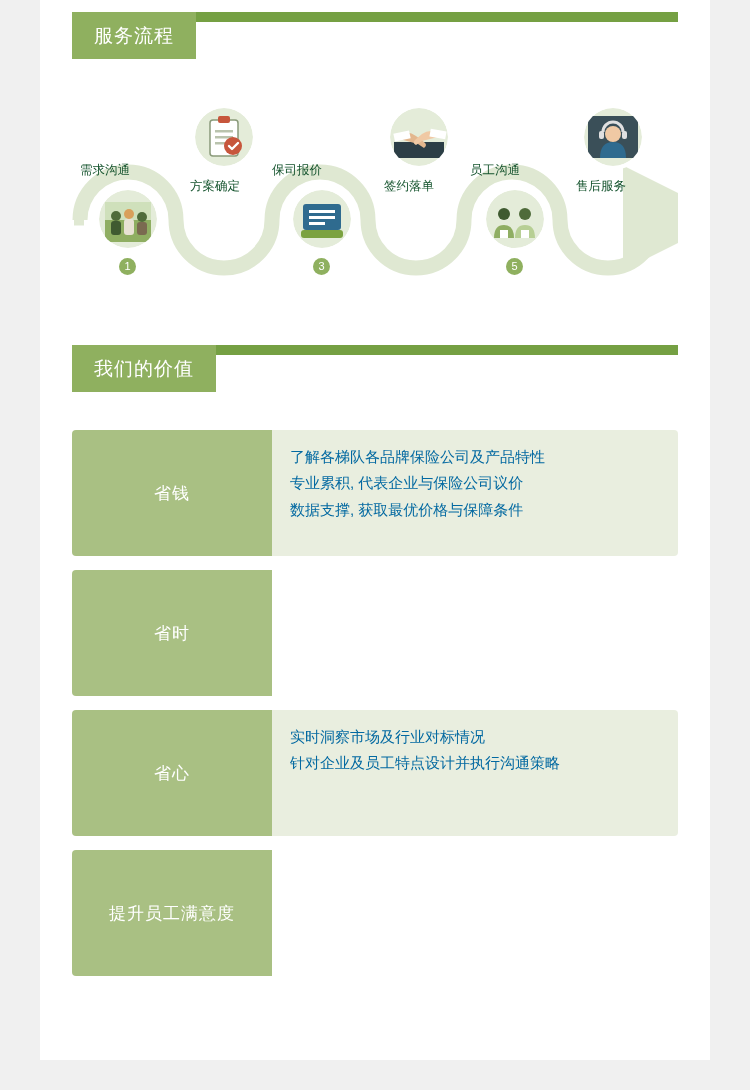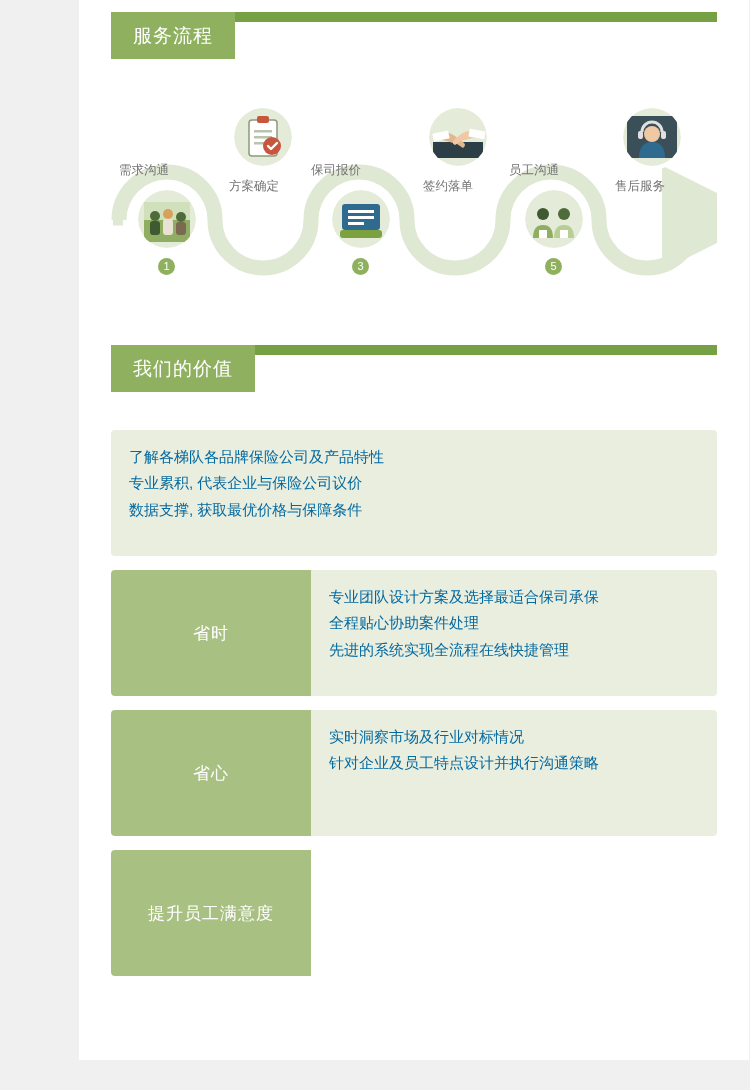--- a/index.html
+++ b/index.html
@@ -19,21 +19,20 @@
     height: 1090px;
     background: #f0f0f0;
   }
   .sheet {
     position: absolute;
     left: 40px;
     top: 0;
     width: 670px;
     height: 1060px;
     background: #ffffff;
-    margin-left: 39px;
   }
 
   
   .section {
     position: absolute;
     left: 32px;
     width: 606px;
   }
   .section-bar {
     position: relative;
@@ -71,21 +70,21 @@
     position: absolute;
     width: 58px;
     height: 58px;
     border-radius: 50%;
     overflow: hidden;
     box-shadow: 0 0 0 4px #ffffff;
   }
   .node-label {
     position: absolute;
     font-size: 12.5px;
-    color: #737373;
+    color: #14532d;
     white-space: nowrap;
   }
   .num {
     position: absolute;
     width: 17px;
     height: 17px;
     border-radius: 50%;
     background: #8fb05f;
     color: #ffffff;
     font-size: 11px;
@@ -247,34 +246,30 @@
     </div>
 
     <div class="section" style="top:345px;">
       <div class="section-bar"></div>
       <div class="section-title">我们的价值</div>
     </div>
 
     <div class="cards">
 
       <div class="card" style="height:126px;">
+        <div class="card-key">省钱</div>
         <div class="card-body">
           <div class="card-line">了解各梯队各品牌保险公司及产品特性</div>
           <div class="card-line">专业累积, 代表企业与保险公司议价</div>
           <div class="card-line">数据支撑, 获取最优价格与保障条件</div>
         </div>
       </div>
 
       <div class="card" style="height:126px;">
         <div class="card-key">省时</div>
-        <div class="card-body">
-          <div class="card-line">专业团队设计方案及选择最适合保司承保</div>
-          <div class="card-line">全程贴心协助案件处理</div>
-          <div class="card-line">先进的系统实现全流程在线快捷管理</div>
-        </div>
       </div>
 
       <div class="card" style="height:126px;">
         <div class="card-key">省心</div>
         <div class="card-body">
           <div class="card-line">实时洞察市场及行业对标情况</div>
           <div class="card-line">针对企业及员工特点设计并执行沟通策略</div>
         </div>
       </div>
 

